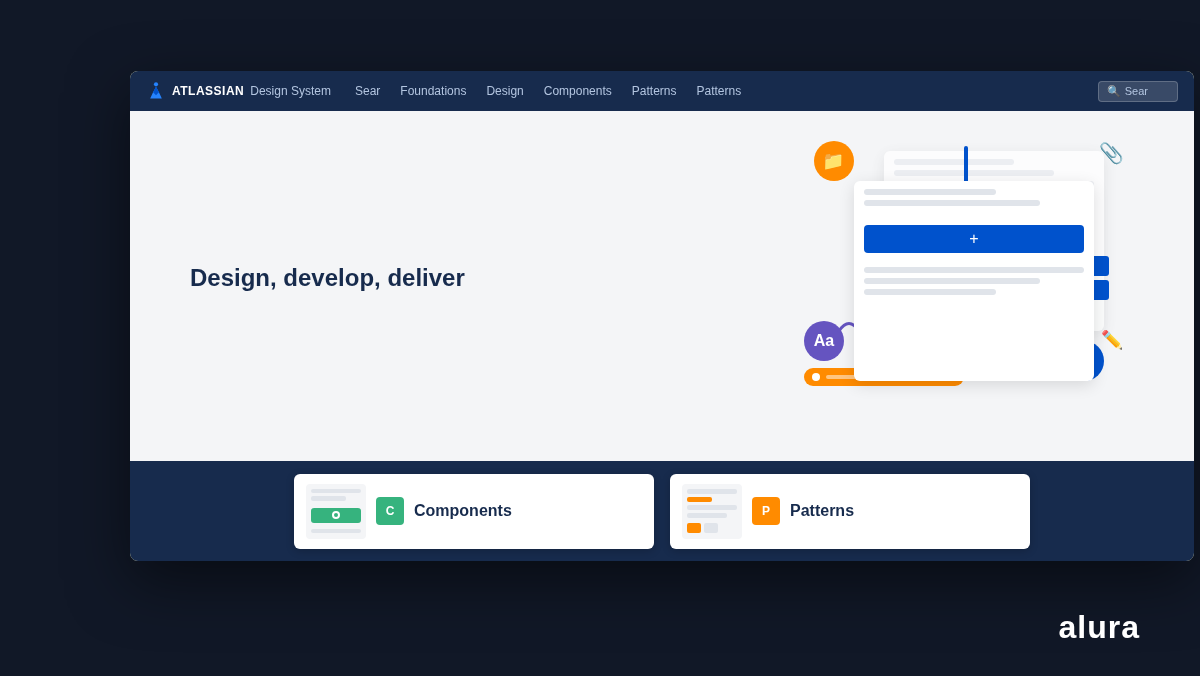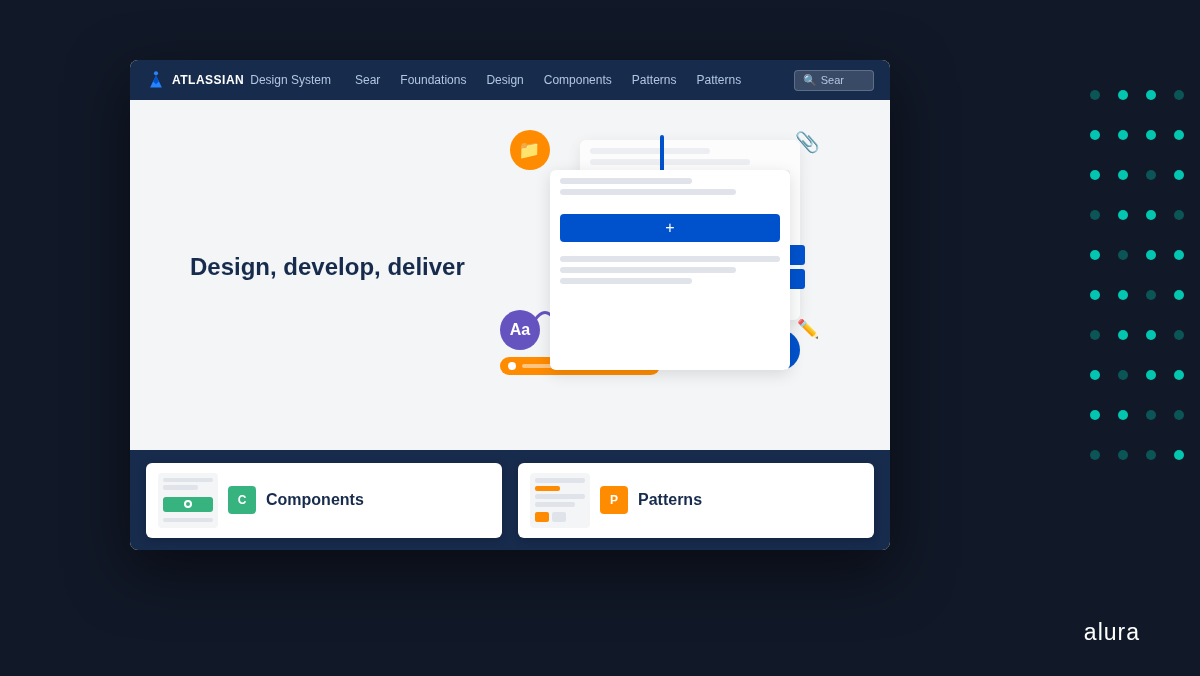--- a/index.html
+++ b/index.html
@@ -38,22 +38,22 @@
       border-radius: 50%;
       background: #00e5c8;
       opacity: 0.85;
     }
     .dot.faded { opacity: 0.3; }
 
     
     .browser-wrapper {
       position: absolute;
       left: 130px;
-      top: 60px;
-      width: 760px;
+      top: 71px;
+      width: 1064px;
       height: 490px;
       background: #fef9c3;
       border-radius: 8px;
       box-shadow: 0 20px 60px rgba(0,0,0,0.5);
       overflow: hidden;
     }
 
     
     .navbar {
       background: #172B4D;
@@ -344,22 +344,22 @@
       font-weight: 600;
       color: #172B4D;
     }
 
     
     .alura-brand {
       position: absolute;
       bottom: 30px;
       right: 60px;
       color: #fff;
-      font-size: 23px;
-      font-weight: 400;
+      font-size: 32px;
+      font-weight: 700;
       letter-spacing: 1px;
     }
 
     
     .left-preview {
       width: 60px;
       height: 55px;
       background: #f4f5f7;
       border-radius: 4px;
       padding: 5px;

